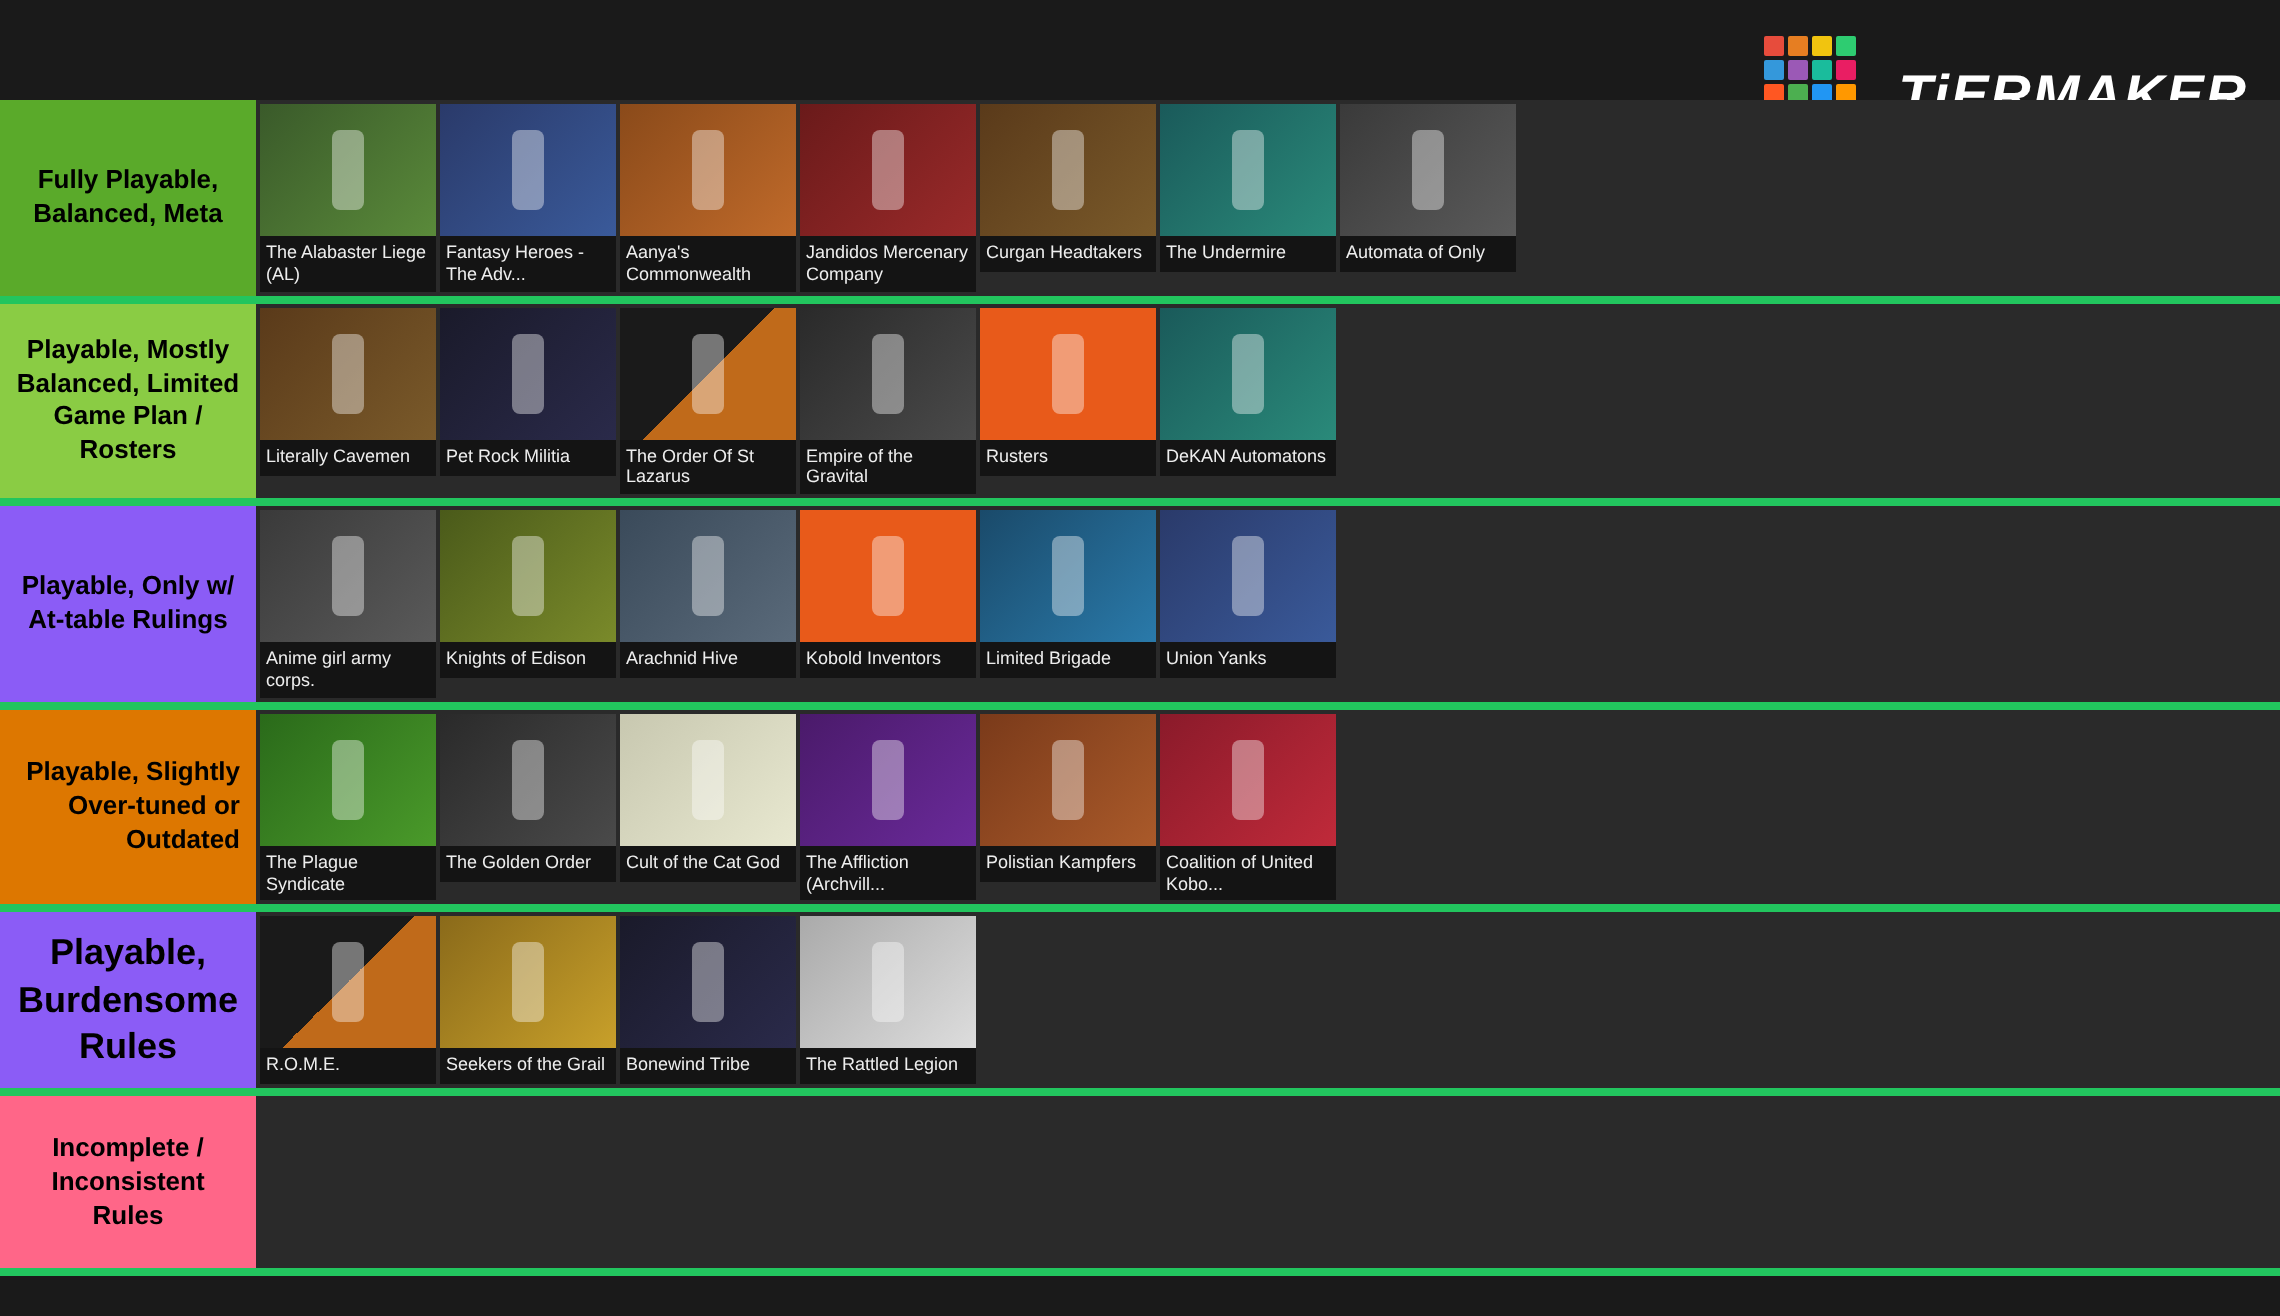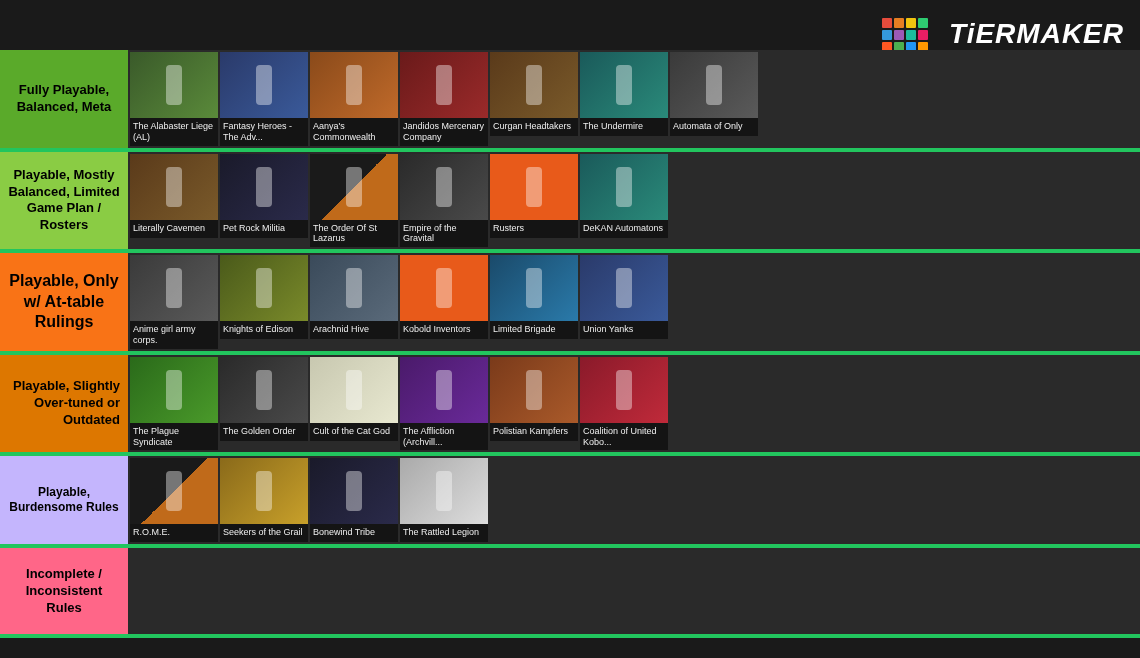--- a/index.html
+++ b/index.html
@@ -13,21 +13,21 @@
     .header {
       display: flex;
       align-items: center;
       justify-content: flex-end;
       padding: 6px 16px;
       background: #1a1a1a;
       height: 50px;
     }
     .tiermaker-logo {
       display: flex;
-      align-items: flex-start;
+      align-items: flex-end;
       gap: 21px;
       margin-top: 32px;
     }
     .logo-grid {
       display: grid;
       grid-template-columns: repeat(4, 10px);
       grid-template-rows: repeat(4, 10px);
       gap: 2px;
     }
     .logo-cell {
@@ -255,21 +255,21 @@
           <div class="card-image img-teal">
             <svg viewBox="0 0 40 50" width="40" height="50" style="opacity: 0.4;">
               <rect x="12" y="5" width="16" height="40" rx="4" fill="#fff"></rect>
             </svg>
           </div>
           <div class="card-label">DeKAN Automatons</div>
         </div>
       </div>
     </div>
     <div class="tier-row">
-      <div class="tier-label" style="background: #f97316; color: rgb(0, 0, 0); font-size: 16px;">Playable, Only w/ At-table Rulings</div>
+      <div class="tier-label" style="background: #8b5cf6; color: rgb(0, 0, 0); font-size: 13px;">Playable, Only w/ At-table Rulings</div>
       <div class="tier-content">
         <div class="card">
           <div class="card-image img-gray">
             <svg viewBox="0 0 40 50" width="40" height="50" style="opacity: 0.4;">
               <rect x="12" y="5" width="16" height="40" rx="4" fill="#fff"></rect>
             </svg>
           </div>
           <div class="card-label">Anime girl army corps.</div>
         </div>
         <div class="card">
@@ -361,21 +361,21 @@
           <div class="card-image img-crimson">
             <svg viewBox="0 0 40 50" width="40" height="50" style="opacity: 0.4;">
               <rect x="12" y="5" width="16" height="40" rx="4" fill="#fff"></rect>
             </svg>
           </div>
           <div class="card-label">Coalition of United Kobo...</div>
         </div>
       </div>
     </div>
     <div class="tier-row">
-      <div class="tier-label" style="background: #c4b5fd; color: rgb(0, 0, 0); font-size: 12px;">Playable, Burdensome Rules</div>
+      <div class="tier-label" style="background: #8b5cf6; color: rgb(0, 0, 0); font-size: 18px;">Playable, Burdensome Rules</div>
       <div class="tier-content">
         <div class="card">
           <div class="card-image img-black-orange">
             <svg viewBox="0 0 40 50" width="40" height="50" style="opacity: 0.4;">
               <rect x="12" y="5" width="16" height="40" rx="4" fill="#fff"></rect>
             </svg>
           </div>
           <div class="card-label">R.O.M.E.</div>
         </div>
         <div class="card">

